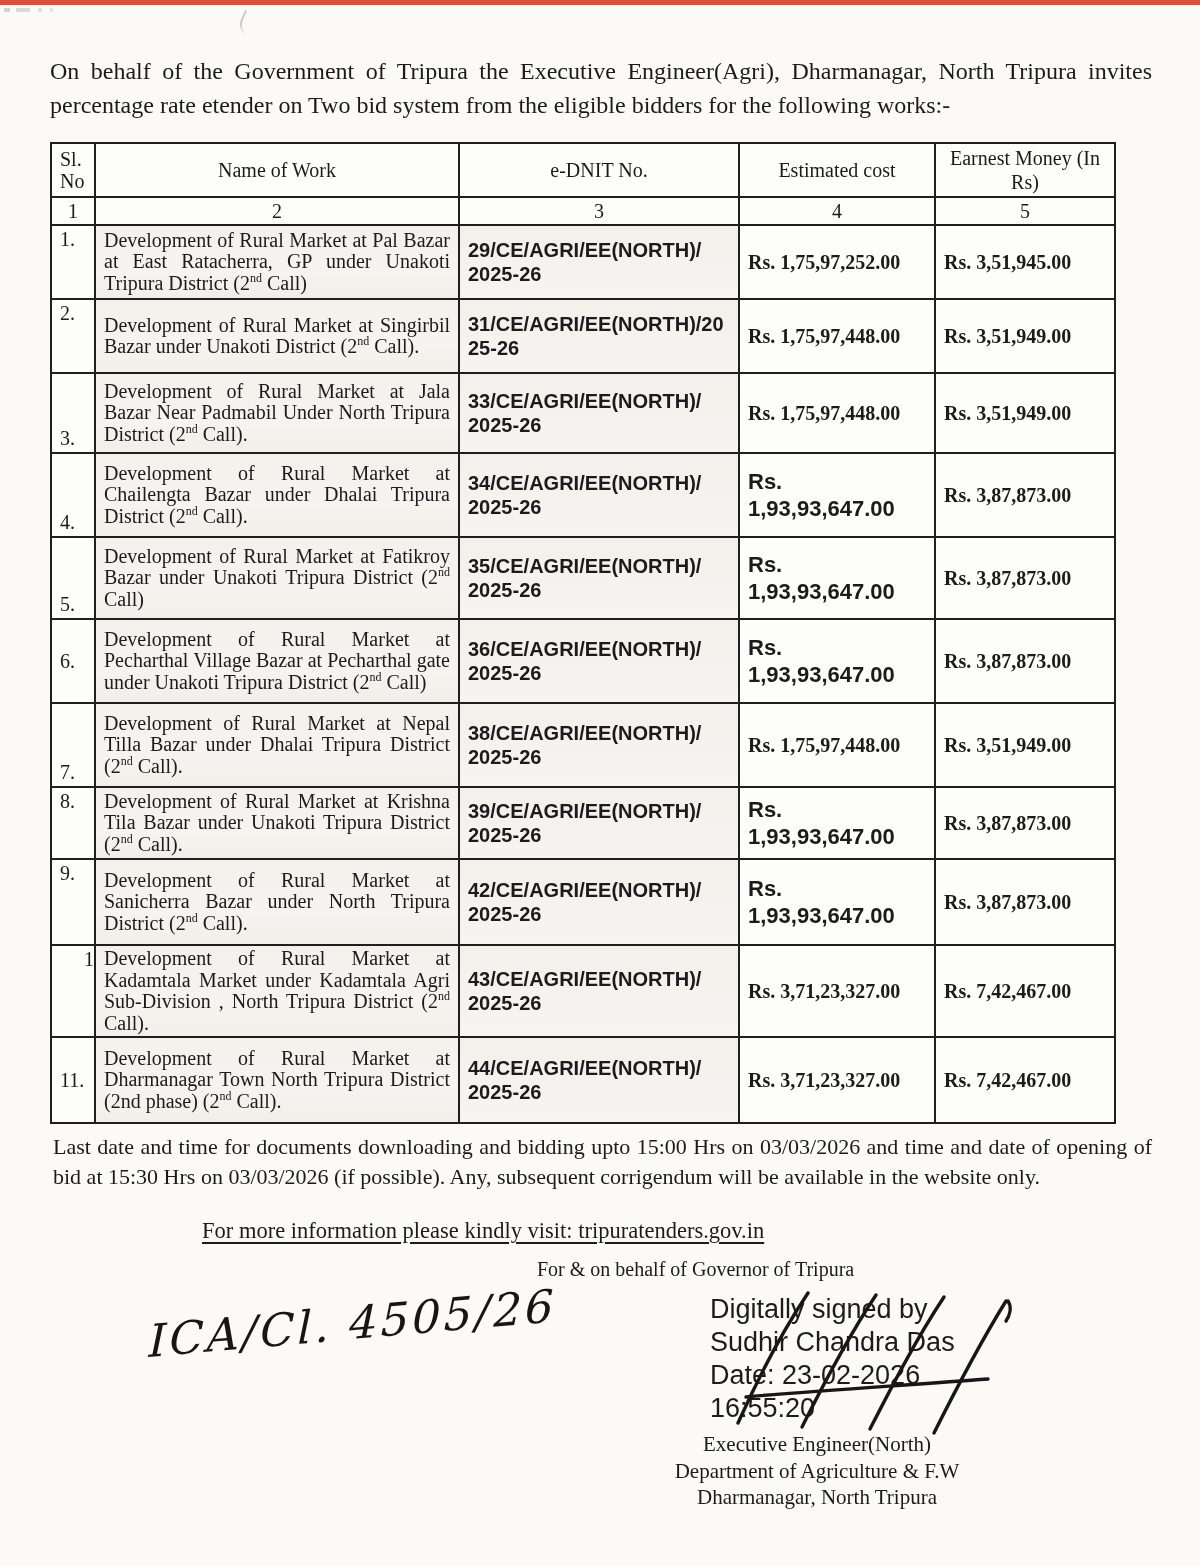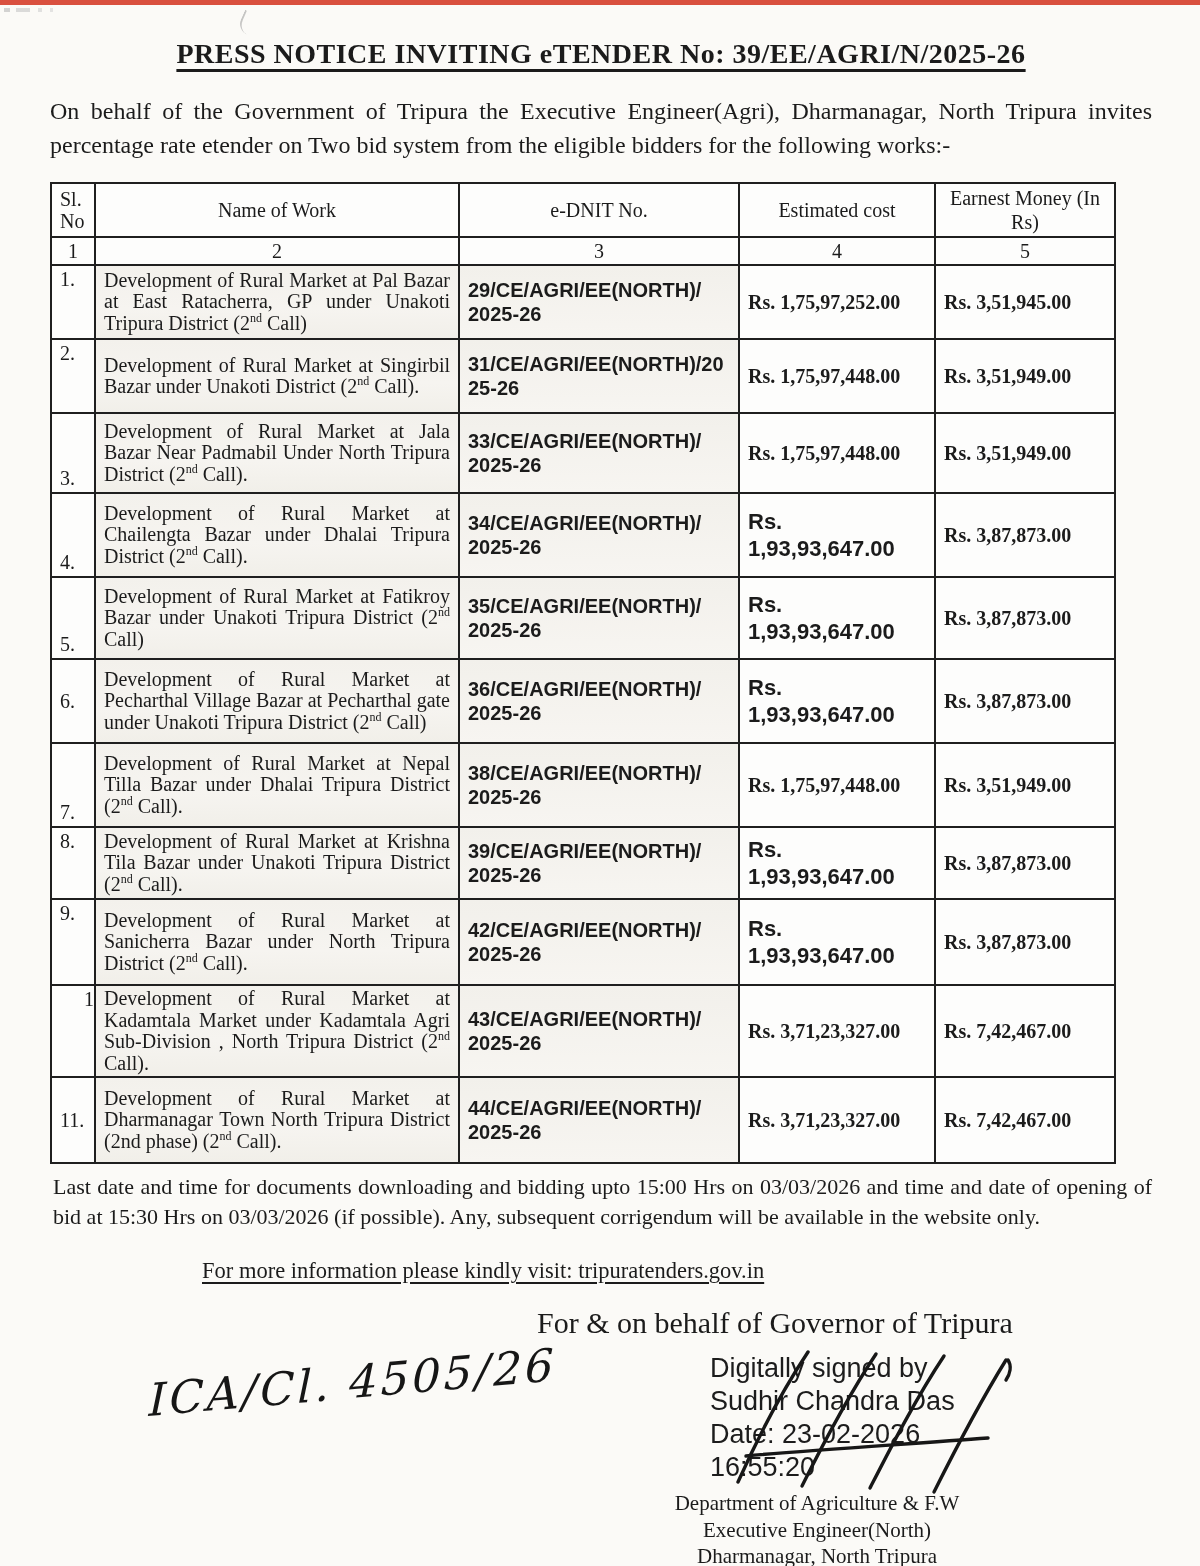--- a/index.html
+++ b/index.html
@@ -77,22 +77,22 @@
     text-align:justify;
     padding-left:3px;
   }
   .info-link{
     margin-top:26px;margin-left:152px;
     font-size:22.5px;font-weight:500;
     text-decoration:underline;text-decoration-thickness:2px;text-underline-offset:4px;
     display:inline-block;
   }
   .behalf{
-    margin-top:22px;margin-left:487px;
-    font-size:30px;
+    margin-top:14px;margin-left:487px;
+    font-size:20px;
   }
 
   .sig-area{position:relative;height:250px;margin-top:2px;}
   .handwritten{
     position:absolute;left:98px;top:14px;
     font-family:"DejaVu Serif", serif;
     font-style:italic;font-size:45px;color:#161616;
     transform:rotate(-5deg) skewX(-6deg);
     letter-spacing:3px;white-space:nowrap;
   }
@@ -110,23 +110,20 @@
 </style>
 </head>
 <body>
 
 <div class="page">
   <div class="top-band"></div>
   <div class="smudge"></div>
   <div class="pen-mark"></div>
 
   <div class="content">
-    <div class="title">
-      <span>PRESS NOTICE INVITING eTENDER No: 39/EE/AGRI/N/2025-26</span>
-    </div>
 
     <div class="intro">On behalf of the Government of Tripura the Executive Engineer(Agri), Dharmanagar, North Tripura invites percentage rate etender on Two bid system from the eligible bidders for the following works:-</div>
 
     <table class="tender">
       <colgroup>
         <col style="width:44px">
           <col style="width:364px">
           <col style="width:280px">
         <col style="width:196px">
           <col style="width:180px">
@@ -267,19 +264,19 @@
           <path d="M 88 148 C 105 110, 130 60, 158 18"></path>
           <path d="M 152 152 C 172 112, 198 62, 226 20"></path>
           <path d="M 220 154 C 240 115, 266 64, 294 22"></path>
           <path d="M 284 158 C 304 118, 330 68, 356 26"></path>
           <path d="M 96 122 C 160 116, 260 110, 338 104"></path>
           <path d="M 358 26 C 362 32, 360 40, 356 46"></path>
         </g>
       </svg>
 
       <div class="signatory">
+        <div>Executive Engineer(North)</div>
         <div>Department of Agriculture &amp; F.W</div>
-        <div>Executive Engineer(North)</div>
         <div>Dharmanagar, North Tripura</div>
       </div>
     </div>
   </div>
 </div>
 
 </body></html>

